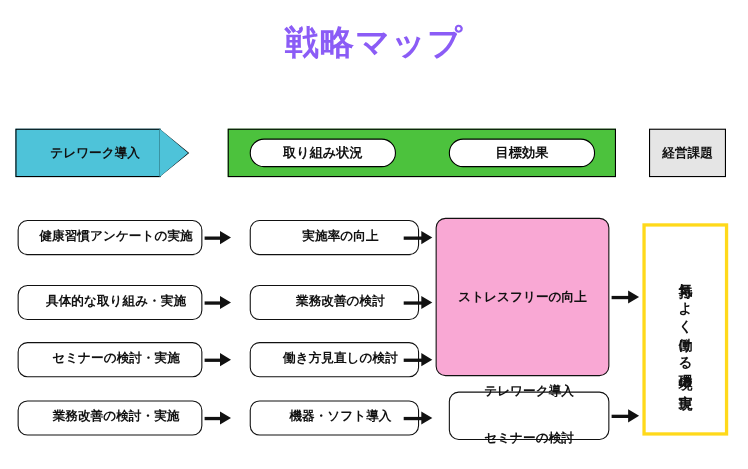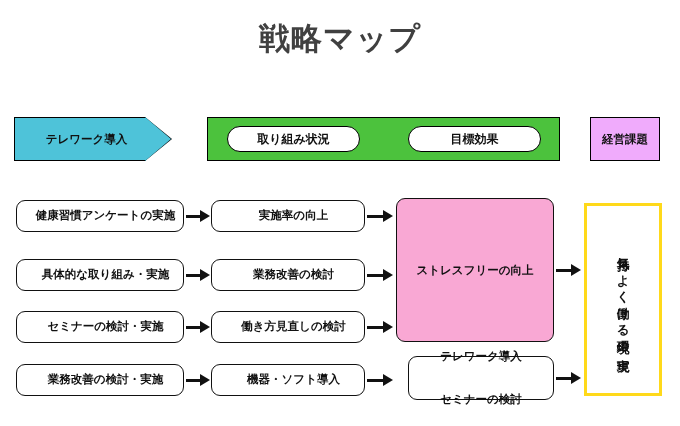--- a/index.html
+++ b/index.html
@@ -22,21 +22,21 @@
   
   .title {
     position: absolute;
     left: 0;
     top: 18px;
     width: 680px;
     text-align: center;
     font-size: 31px;
     font-weight: 700;
     letter-spacing: 1px;
-    color: #404040;
+    color: #8b5cf6;
     white-space: nowrap;
   }
 
   
   .chevron {
     position: absolute;
     left: 14px;
     top: 117px;
     width: 132px;
     height: 44px;
@@ -109,21 +109,21 @@
   }
   .pill-status { left: 227px; width: 133px; }
   .pill-effect { left: 408px; width: 133px; }
 
   .yellow-header {
     position: absolute;
     left: 590px;
     top: 117px;
     width: 70px;
     height: 44px;
-    background: #f0abfc;
+    background: #e5e5e5;
     border: 1px solid #000;
     box-sizing: border-box;
     display: flex;
     align-items: center;
     justify-content: center;
     font-size: 11.5px;
     font-weight: 700;
     color: #111;
     white-space: nowrap;
   }
@@ -140,21 +140,21 @@
     justify-content: center;
     text-align: right;
     font-size: 11.5px;
     font-weight: 700;
     color: #111;
     line-height: 1.35;
     white-space: nowrap;
     padding-left: 11px;
   }
   .col1 { left: 16px;  width: 168px; height: 32px; }
-  .col2 { left: 211px; width: 154px; height: 32px; }
+  .col2 { left: 227px; width: 154px; height: 32px; }
 
   .r1 { top: 200px; }
   .r2 { top: 259px; }
   .r3 { top: 311px; }
   .r4 { top: 364px; }
 
   .big-box {
     position: absolute;
     left: 396px;
     top: 198px;

